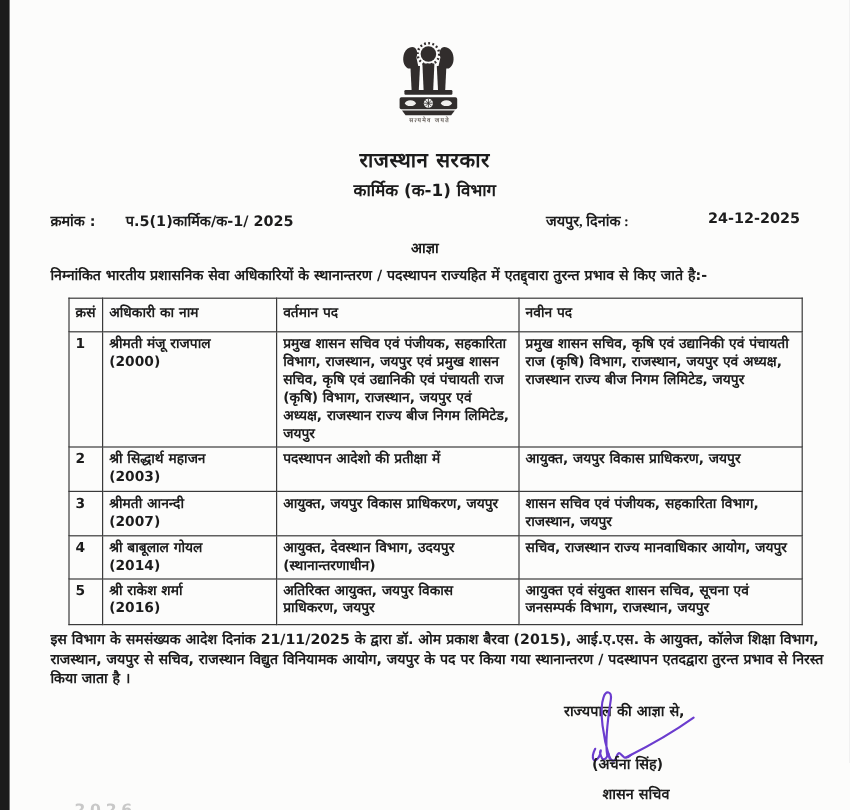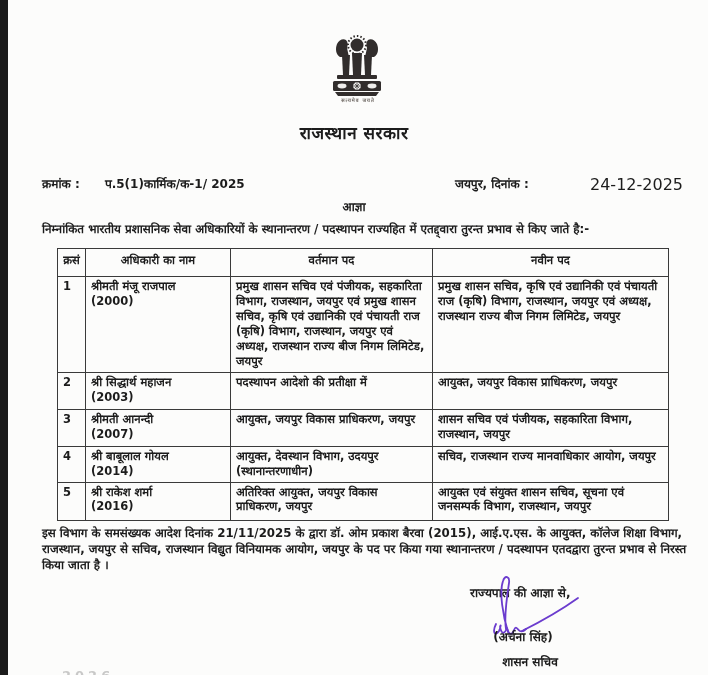--- a/index.html
+++ b/index.html
@@ -23,42 +23,42 @@
     position:absolute;left:0;top:121px;width:708px;text-align:center;
     font-size:17px;font-weight:bold;letter-spacing:.5px;
   }
   .dept-title{
     position:absolute;left:0;top:148px;width:708px;text-align:center;
     font-size:14px;font-weight:bold;
   }
   .ref-line{position:absolute;left:42px;top:175px;width:650px;font-size:12px;font-weight:bold;}
   .ref-label{display:inline-block;}
   .ref-number{display:inline-block;margin-left:21px;}
-  .place-date{position:absolute;left:455px;top:175px;font-size:12px;font-weight:bold;}
-  .date-value{position:absolute;left:590px;top:175px;font-size:16px;font-weight:normal;}
+  .place-date{position:absolute;left:455px;top:175px;font-size:12px;font-weight:bold;font-family:Liberation Serif, serif;}
+  .date-value{position:absolute;left:590px;top:175px;font-size:12px;font-weight:bold;}
   .order-heading{
     position:absolute;left:0;top:198px;width:708px;text-align:center;
     font-size:12px;font-weight:bold;
   }
   .intro{
     position:absolute;left:42px;top:222px;width:648px;
     font-size:11.8px;font-weight:bold;line-height:1.32;
   }
   table.transfer{
     position:absolute;left:57px;top:248px;width:611px;
     border-collapse:collapse;table-layout:fixed;
     font-size:11.5px;font-weight:bold;line-height:1.3;
   }
   table.transfer th,table.transfer td{
     border:1px solid #3a3a3a;
     padding:2px 5px 3px 5px;
     vertical-align:top;
     overflow:hidden;
   }
-  table.transfer th{font-weight:bold;text-align:center;height:28px;padding-top:4px;}
+  table.transfer th{font-weight:bold;text-align:left;height:28px;padding-top:4px;}
   col.c1{width:28px;}col.c2{width:145px;}col.c3{width:202px;}col.c4{width:236px;}
   tr.r1 td{height:90px;}
   tr.r2 td{height:37px;}
   tr.r3 td{height:37px;}
   tr.r4 td{height:35px;}
   tr.r5 td{height:38px;}
   .cancel-para{
     position:absolute;left:42px;top:526px;width:648px;
     font-size:11.8px;font-weight:bold;line-height:1.34;
   }
@@ -103,20 +103,21 @@
       <line x1="23.4" y1="51" x2="30.6" y2="51"></line>
       <line x1="24.5" y1="48.5" x2="29.5" y2="53.5"></line>
       <line x1="29.5" y1="48.5" x2="24.5" y2="53.5"></line>
     </g>
     <ellipse cx="12" cy="51" rx="4.5" ry="2.4" fill="#efeeec"></ellipse>
     <ellipse cx="42" cy="51" rx="4.5" ry="2.4" fill="#efeeec"></ellipse>
   </svg>
   <div class="emblem-motto">सत्यमेव जयते</div>
 
   <div class="govt-title">राजस्थान सरकार</div>
+  <div class="dept-title">कार्मिक (क-1) विभाग</div>
 
   <div class="ref-line">
     <span class="ref-label">क्रमांक :</span>
     <span class="ref-number">प.5(1)कार्मिक/क-1/ 2025</span>
   </div>
   <div class="place-date">जयपुर, दिनांक :</div>
   <div class="date-value">24-12-2025</div>
 
   <div class="order-heading">आज्ञा</div>
   <div class="intro">निम्नांकित भारतीय प्रशासनिक सेवा अधिकारियों के स्थानान्तरण / पदस्थापन राज्यहित में एतद्द्वारा तुरन्त प्रभाव से किए जाते है:-</div>

